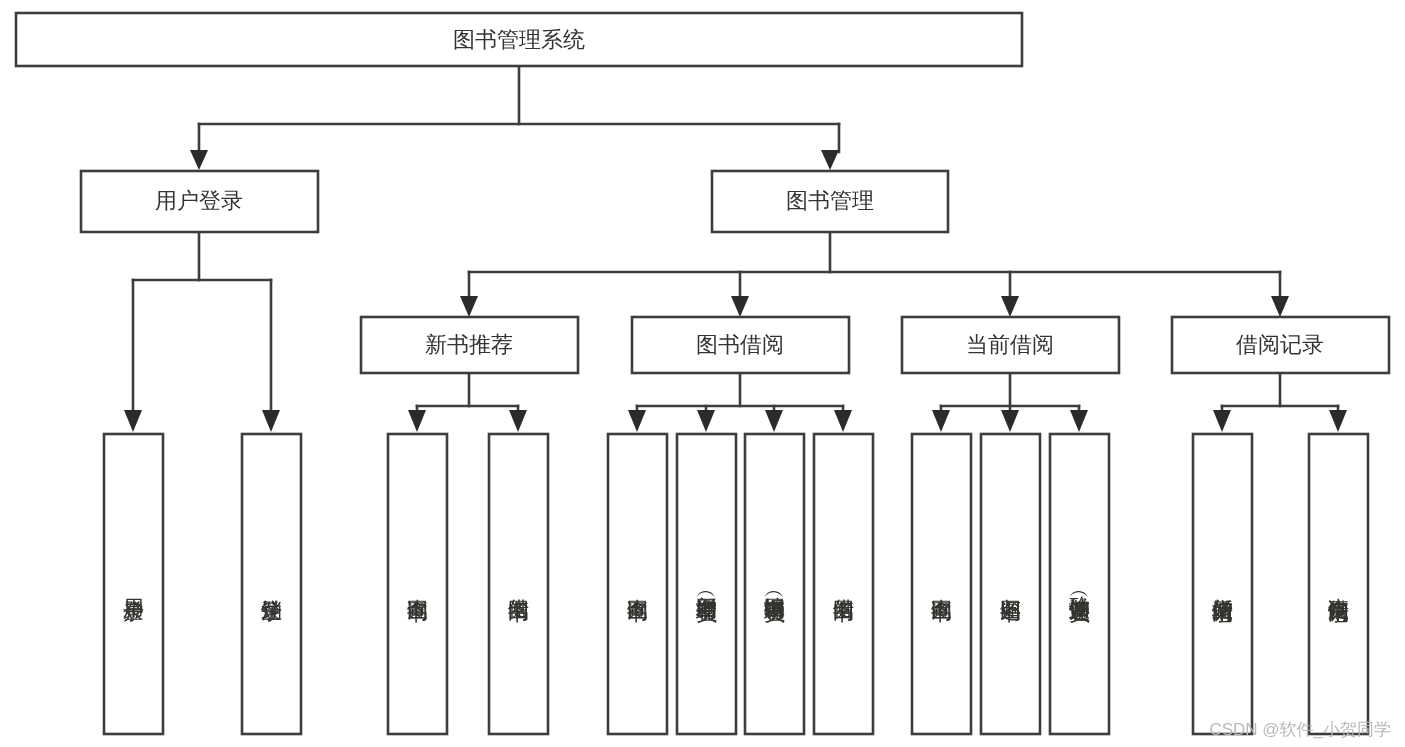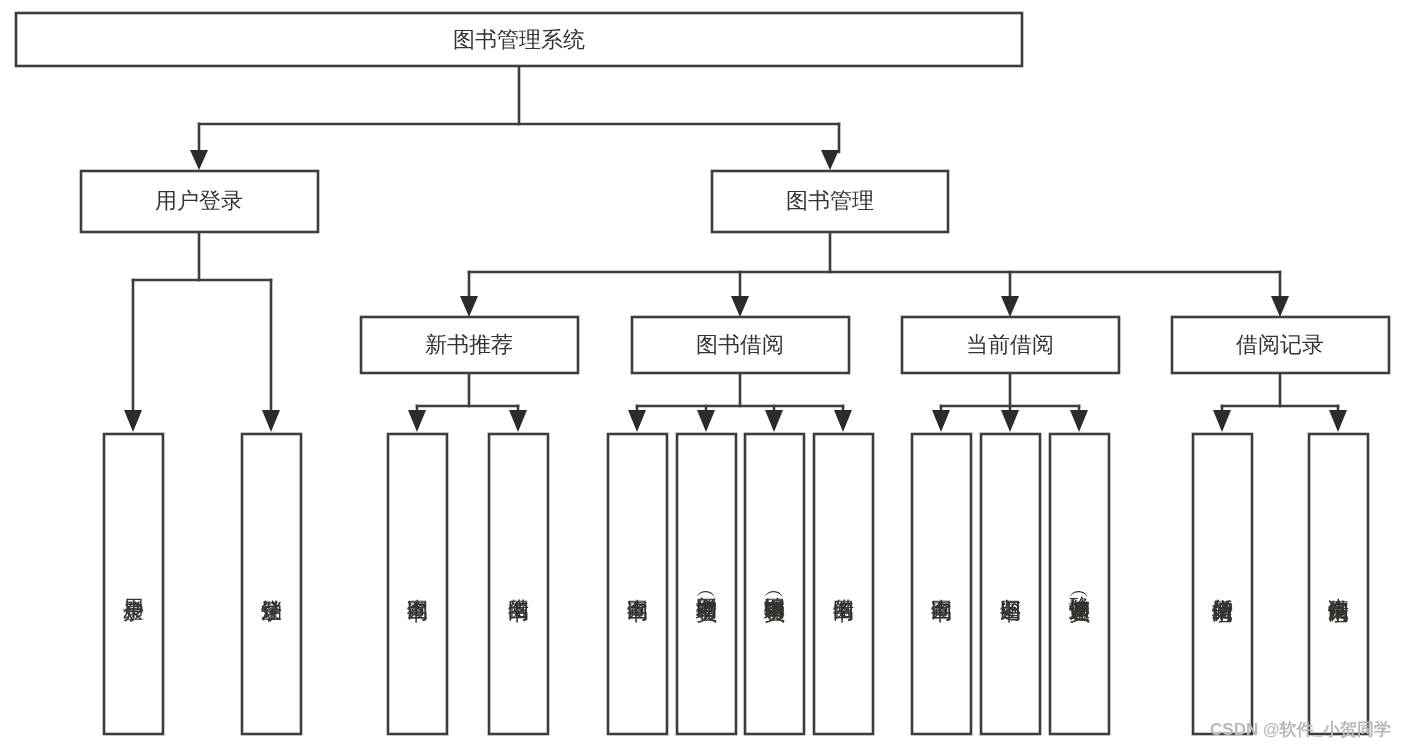--- a/index.html
+++ b/index.html
@@ -59,21 +59,20 @@
   }
   .watermark {
     position: absolute;
     right: 14px;
     bottom: 6px;
     font-family: "Liberation Sans", "DejaVu Sans", sans-serif;
     font-size: 17px;
     color: #b9b9b9;
     white-space: nowrap;
     user-select: none;
-    font-weight: bold;
   }
 </style>
 </head>
 <body>
 
 <div id="diagram-root">
 
   <svg class="flow" viewBox="0 0 1405 747" xmlns="http://www.w3.org/2000/svg">
 
     <g>

